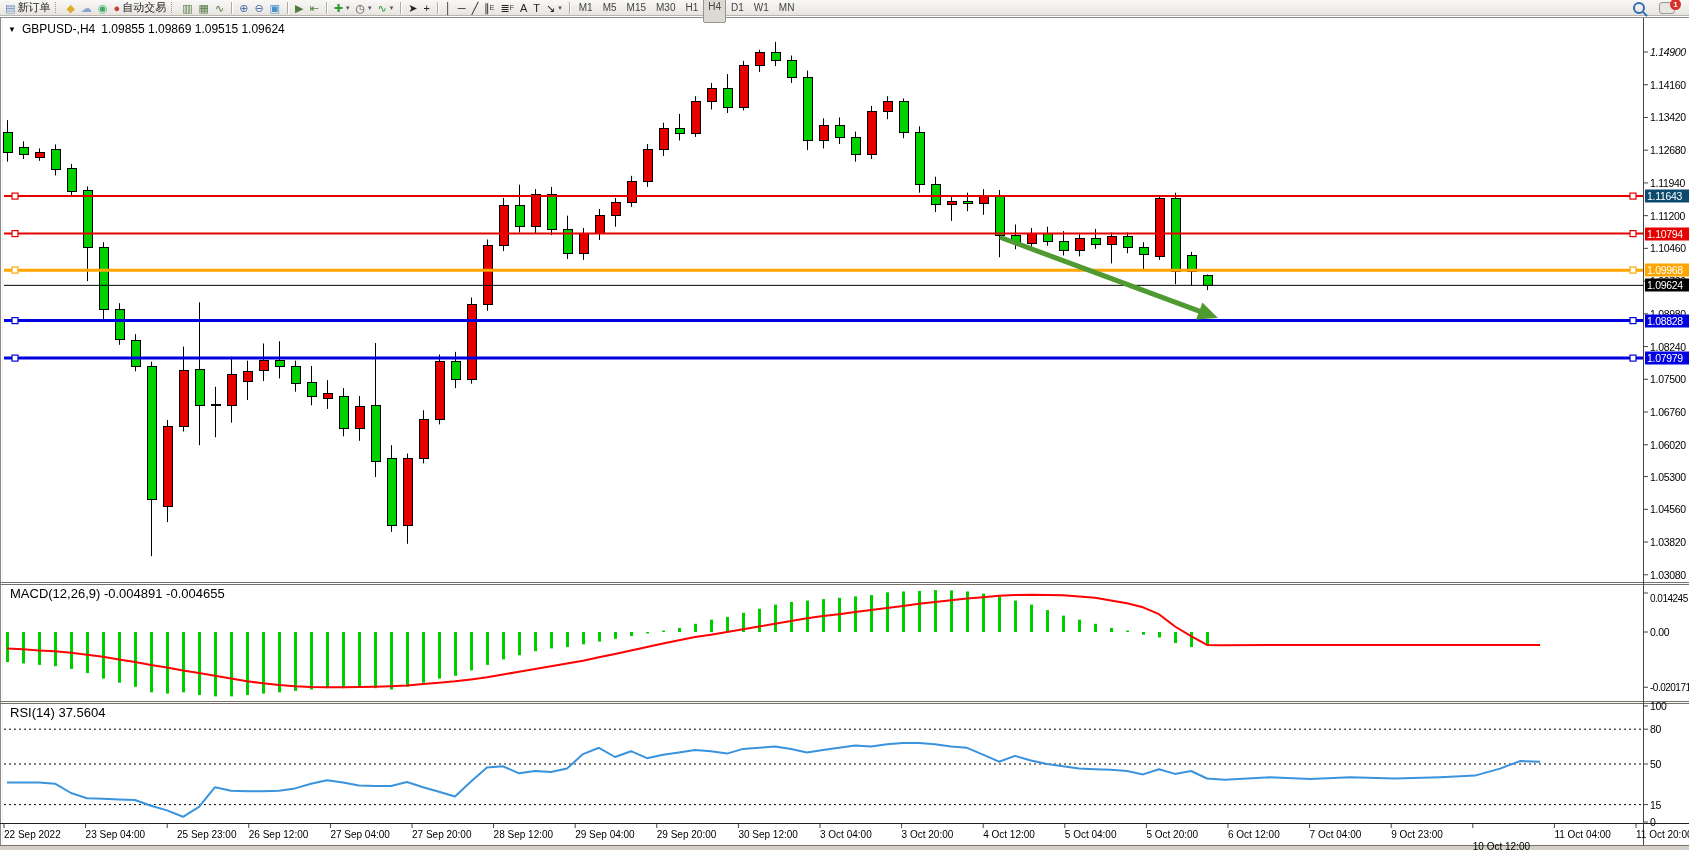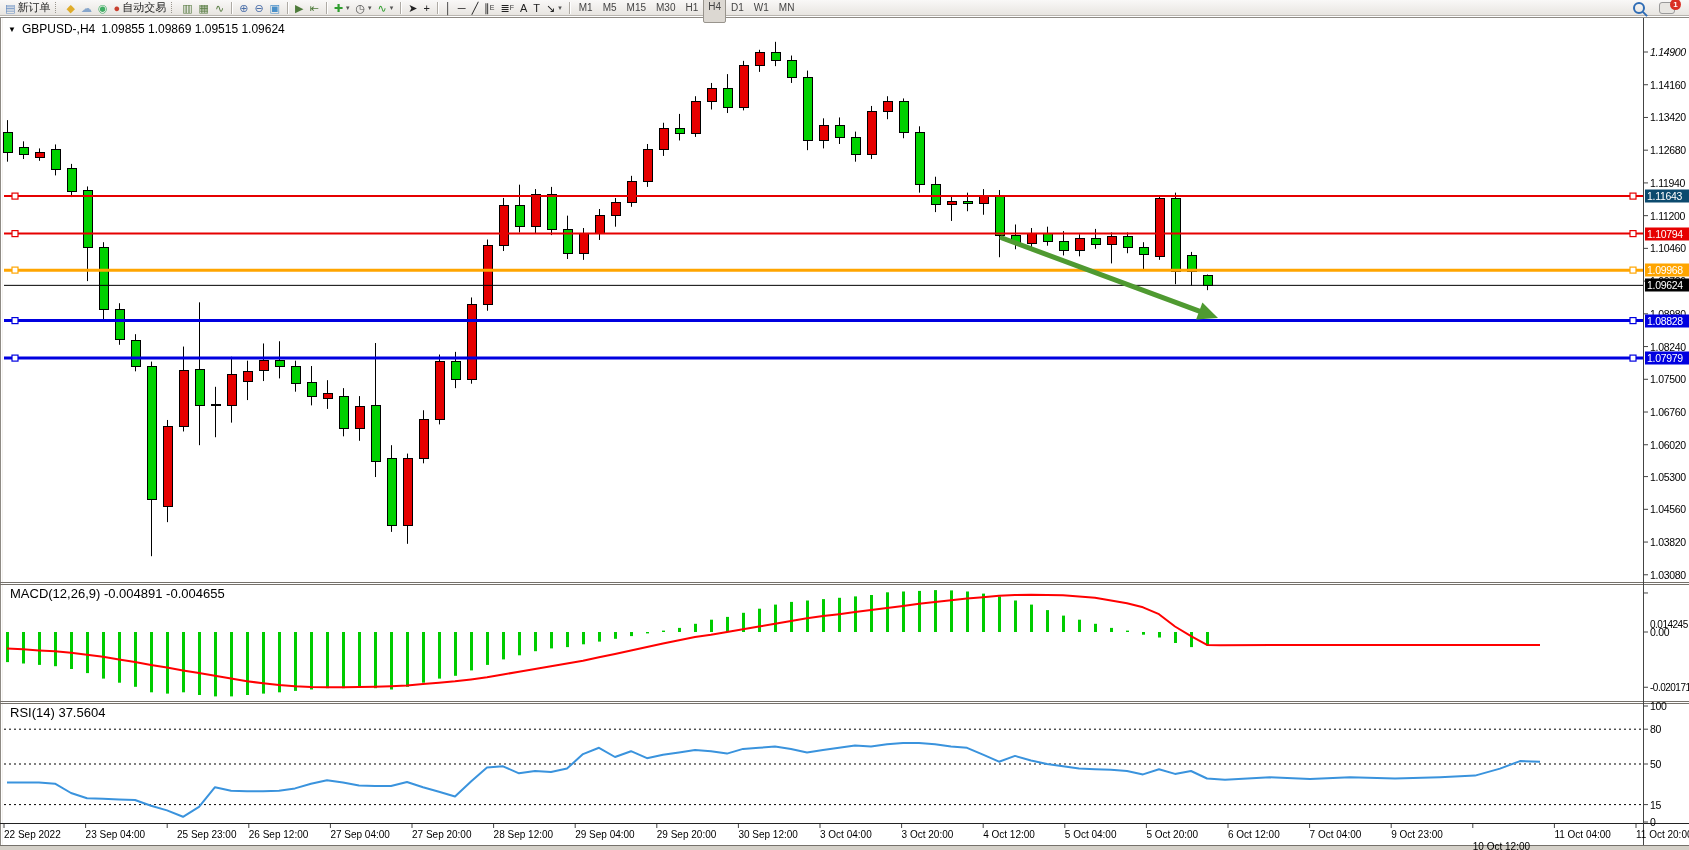--- a/index.html
+++ b/index.html
@@ -491,21 +491,21 @@
     <div class="ptick" style="top: 281.102px;">1.09720</div>
     <div class="ptick" style="top: 313.831px;">1.08980</div>
     <div class="ptick" style="top: 346.56px;">1.08240</div>
     <div class="ptick" style="top: 379.289px;">1.07500</div>
     <div class="ptick" style="top: 412.018px;">1.06760</div>
     <div class="ptick" style="top: 444.747px;">1.06020</div>
     <div class="ptick" style="top: 476.591px;">1.05300</div>
     <div class="ptick" style="top: 509.32px;">1.04560</div>
     <div class="ptick" style="top: 542.049px;">1.03820</div>
     <div class="ptick" style="top: 574.778px;">1.03080</div>
-    <div class="ptick small" style="top: 624px;">0.014245</div>
+    <div class="ptick small" style="top: 598px;">0.014245</div>
     <div class="ptick" style="top: 632px;">0.00</div>
     <div class="ptick small" style="top: 687.262px;">-0.020171</div>
     <div class="ptick" style="top: 706px;">100</div>
     <div class="ptick" style="top: 729.2px;">80</div>
     <div class="ptick" style="top: 764px;">50</div>
     <div class="ptick" style="top: 804.6px;">15</div>
     <div class="ptick" style="top: 822px;">0</div>
     <div class="badge" style="top: 196.051px; background: #0c4a6e;">1.11643</div>
     <div class="badge" style="top: 233.601px; background: rgb(230, 0, 0);">1.10794</div>
     <div class="badge" style="top: 270.134px; background: rgb(255, 165, 0);">1.09968</div>

